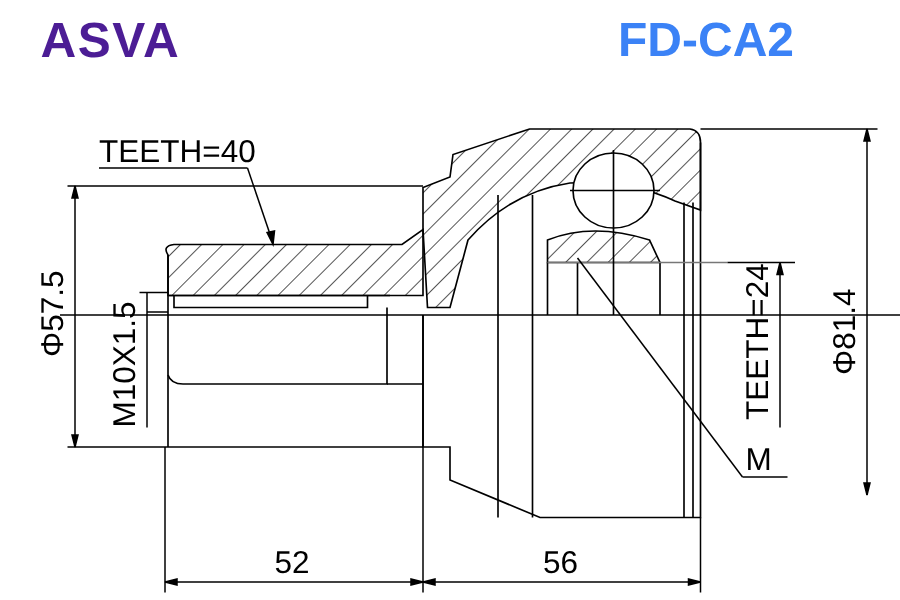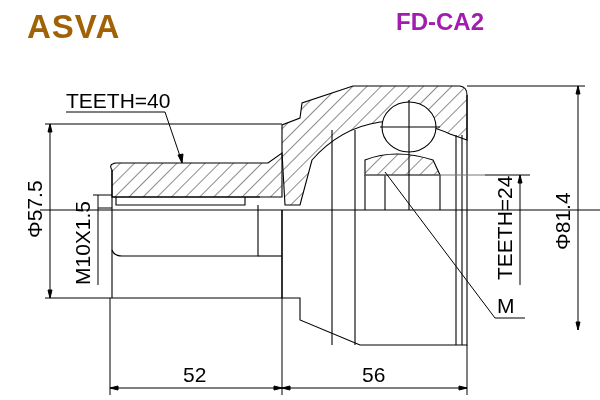--- a/index.html
+++ b/index.html
@@ -1,18 +1,18 @@
 <!DOCTYPE html>
 <html><head>
 <meta charset="utf-8">
 <style>
   html, body { margin:0; padding:0; background:#ffffff; }
   body { width:600px; height:400px; position:relative; overflow:hidden; font-family:"Liberation Sans", sans-serif; }
-  .brand { position:absolute; left:27px; top:8px; font-size:33px; font-weight:bold; color:#a16207; letter-spacing:1px; font-family:"Liberation Sans", sans-serif; }
-  .part { position:absolute; left:396px; top:8px; font-size:24px; font-weight:bold; color:#a21caf; font-family:"Liberation Sans", sans-serif; }
+  .brand { position:absolute; left:27px; top:8px; font-size:33px; font-weight:bold; color:#4c1d95; letter-spacing:1px; font-family:"Liberation Sans", sans-serif; }
+  .part { position:absolute; left:412px; top:8px; font-size:32px; font-weight:bold; color:#3b82f6; font-family:"Liberation Sans", sans-serif; }
   svg { position:absolute; left:0; top:0; }
   .dimtxt { font-family:"Liberation Sans Narrow","Liberation Sans", sans-serif; font-size:21px; fill:#000; }
 </style>
 </head>
 <body>
 
 <div class="brand">ASVA</div>
 <div class="part">FD-CA2</div>
 
 <svg width="600" height="400" viewBox="0 0 600 400">

